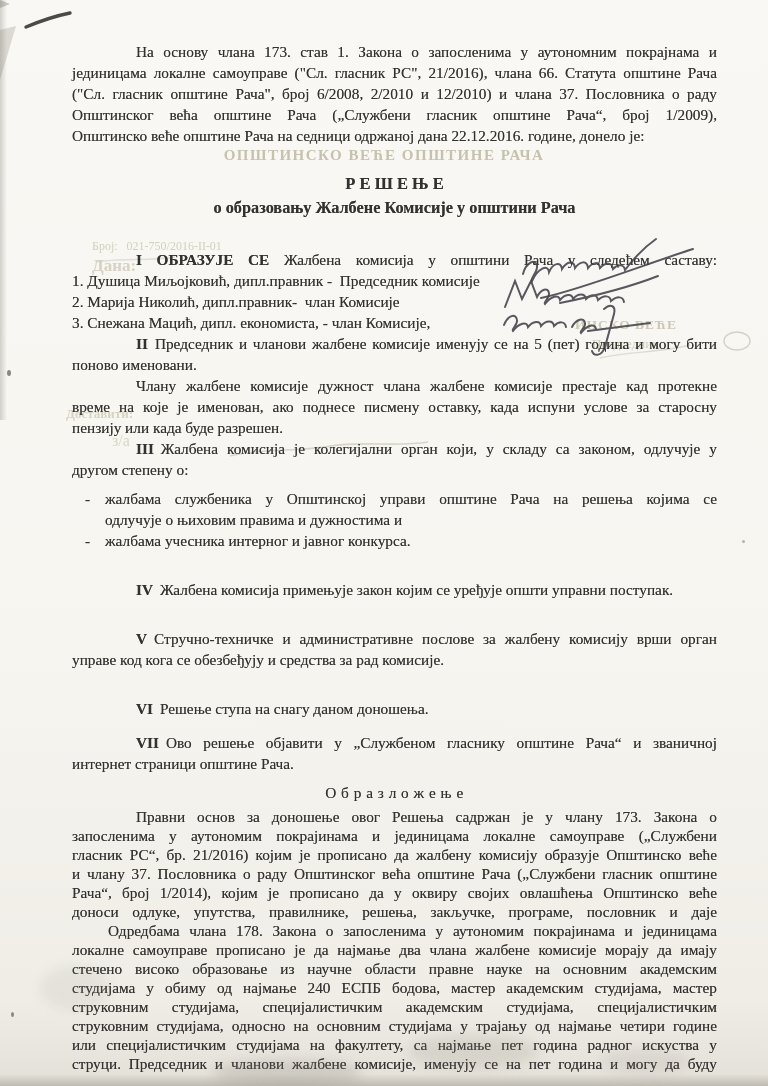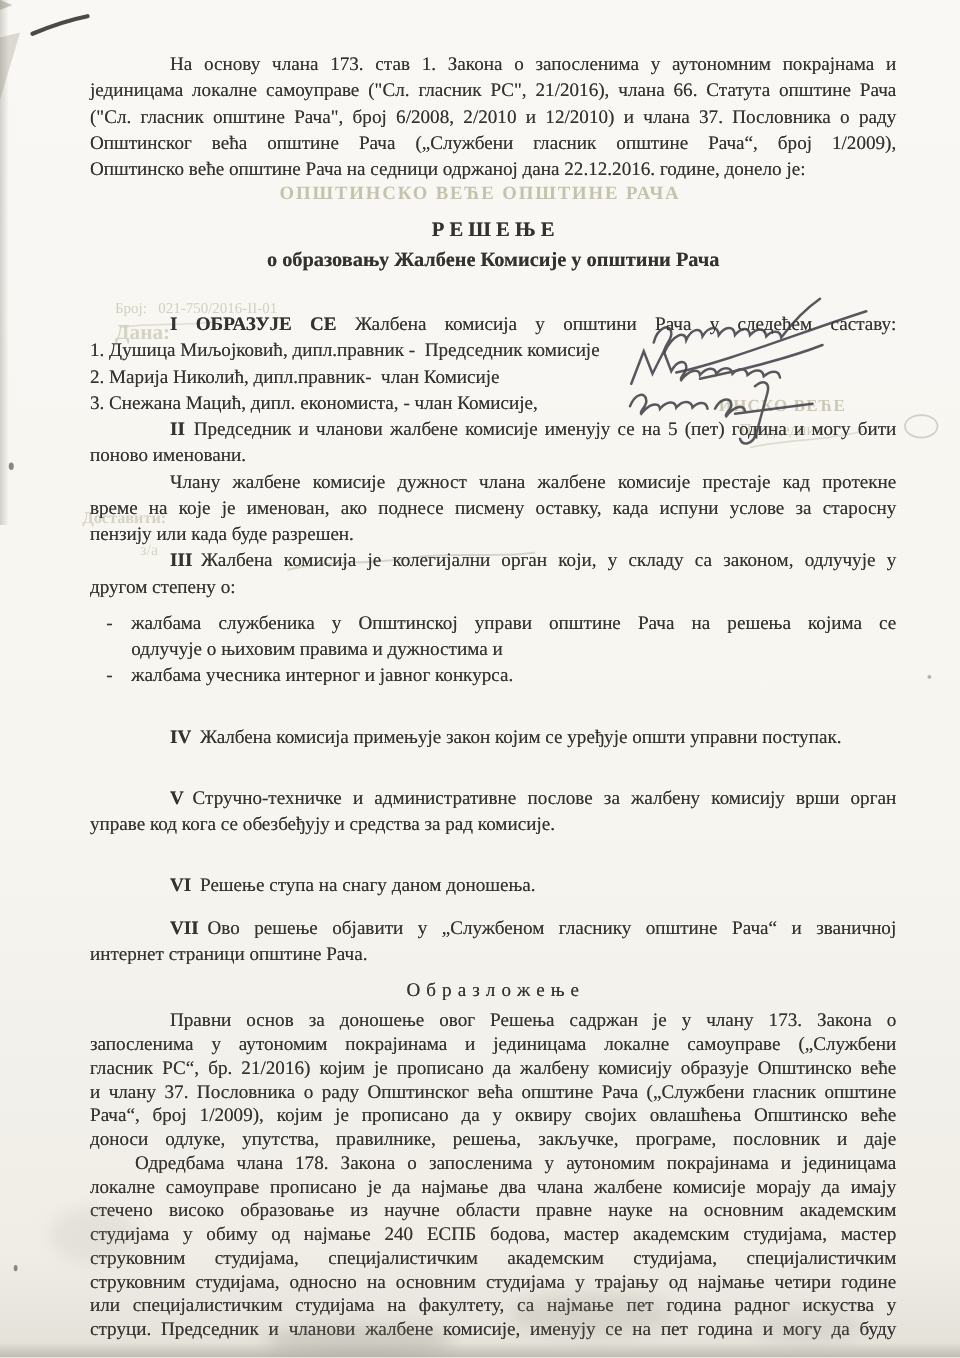--- a/index.html
+++ b/index.html
@@ -11,21 +11,21 @@
   }
   
   .bleed{position:absolute;inset:0;z-index:1;color:#b5b093;filter:blur(.6px);}
   .bleed div{position:absolute;white-space:pre;}
   .bleed .bt-header{left:0;right:0;top:147px;text-align:center;font-weight:bold;font-size:15px;letter-spacing:1.5px;opacity:.75;}
   .bleed .bt-broj{left:92px;top:239px;font-size:12px;font-weight:normal;opacity:.55;}
   .bleed .bt-dana{left:92px;top:256px;font-size:17px;font-weight:bold;opacity:.5;}
   .bleed .bt-vece{left:575px;top:301px;font-size:13.5px;font-weight:bold;letter-spacing:1px;opacity:.65;margin-top:16px;}
   .bleed .bt-predsednik{left:592px;top:336px;font-size:13px;opacity:.6;}
   .bleed .bt-dostaviti{left:66px;top:406px;font-size:13px;font-weight:bold;opacity:.5;}
-  .bleed .bt-za{left:112px;top:432px;font-size:13px;opacity:.45;}
+  .bleed .bt-za{left:112px;top:432px;font-size:16px;opacity:.45;}
   .bleed svg{position:absolute;left:0;top:0;}
   
   .content{
     position:absolute;left:72px;top:41px;width:645px;z-index:2;
     font-size:15.3px;line-height:21px;
     text-shadow:0 0 .5px rgba(52,50,46,.65);
   }
   .ln{min-height:21px;}
   .j{text-align:justify;text-align-last:justify;}
   .l{text-align:left;}
@@ -146,21 +146,21 @@
       <div class="ln l">интернет страници општине Рача.</div>
     </div>
 
     <div class="ln center rat-head">О б р а з л о ж е њ е</div>
 
     <div class="rationale">
       <div class="ln j ind">Правни основ за доношење овог Решења садржан је у члану 173. Закона о</div>
       <div class="ln j">запосленима у аутономим покрајинама и јединицама локалне самоуправе („Службени</div>
       <div class="ln j">гласник РС“, бр. 21/2016) којим је прописано да жалбену комисију образује Општинско веће</div>
       <div class="ln j">и члану 37. Пословника о раду Општинског већа општине Рача („Службени гласник општине</div>
-      <div class="ln j">Рача“, број 1/2009), којим је прописано да у оквиру својих овлашћења Општинско веће</div>
+      <div class="ln j">Рача“, број 1/2014), којим је прописано да у оквиру својих овлашћења Општинско веће</div>
       <div class="ln j">доноси одлуке, упутства, правилнике, решења, закључке, програме, пословник и даје</div>
     </div>
 
     <div class="rationale" style="margin-top:0;">
       <div class="ln j ind2">Одредбама члана 178. Закона о запосленима у аутономим покрајинама и јединицама</div>
       <div class="ln j">локалне самоуправе прописано је да најмање два члана жалбене комисије морају да имају</div>
       <div class="ln j">стечено високо образовање из научне области правне науке на основним академским</div>
       <div class="ln j">студијама у обиму од најмање 240 ЕСПБ бодова, мастер академским студијама, мастер</div>
       <div class="ln j">струковним студијама, специјалистичким академским студијама, специјалистичким</div>
       <div class="ln j">струковним студијама, односно на основним студијама у трајању од најмање четири године</div>

